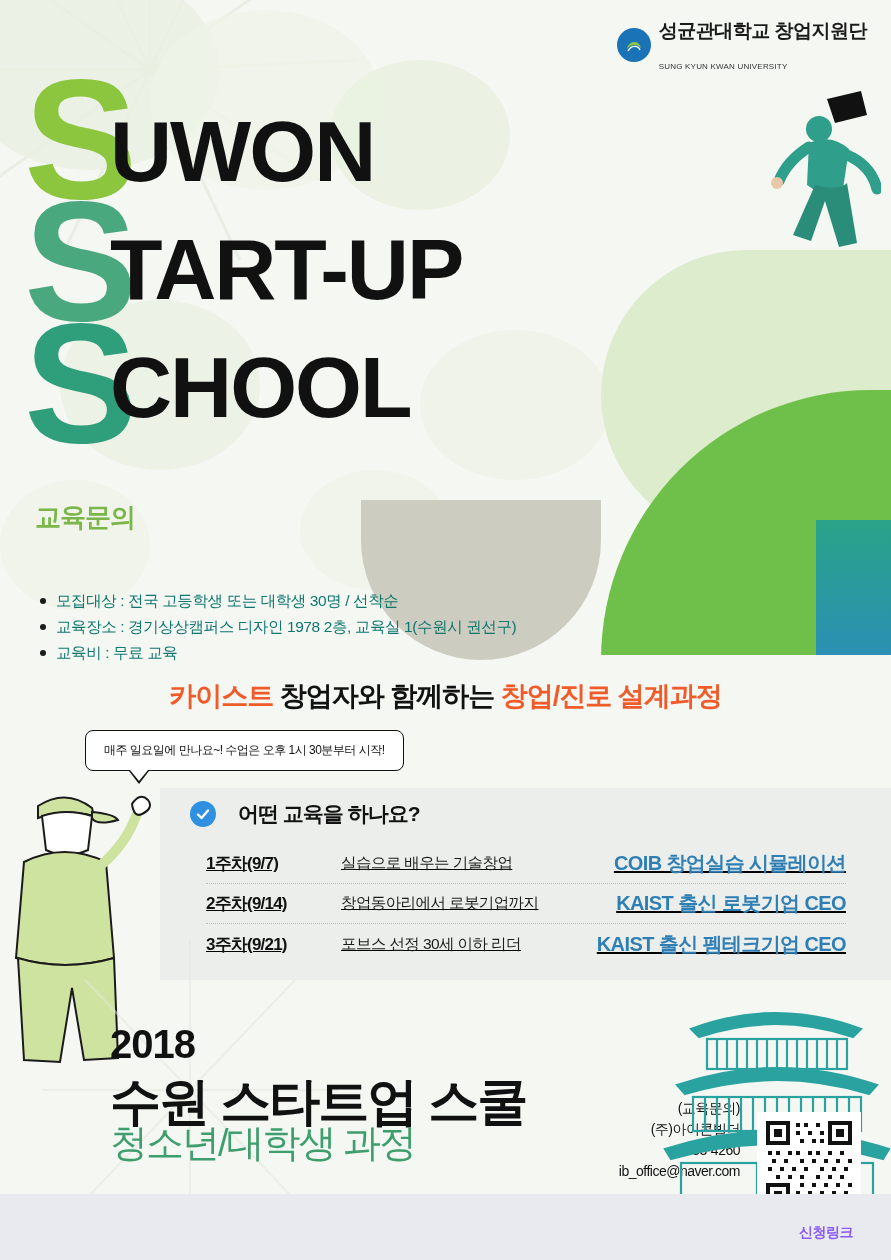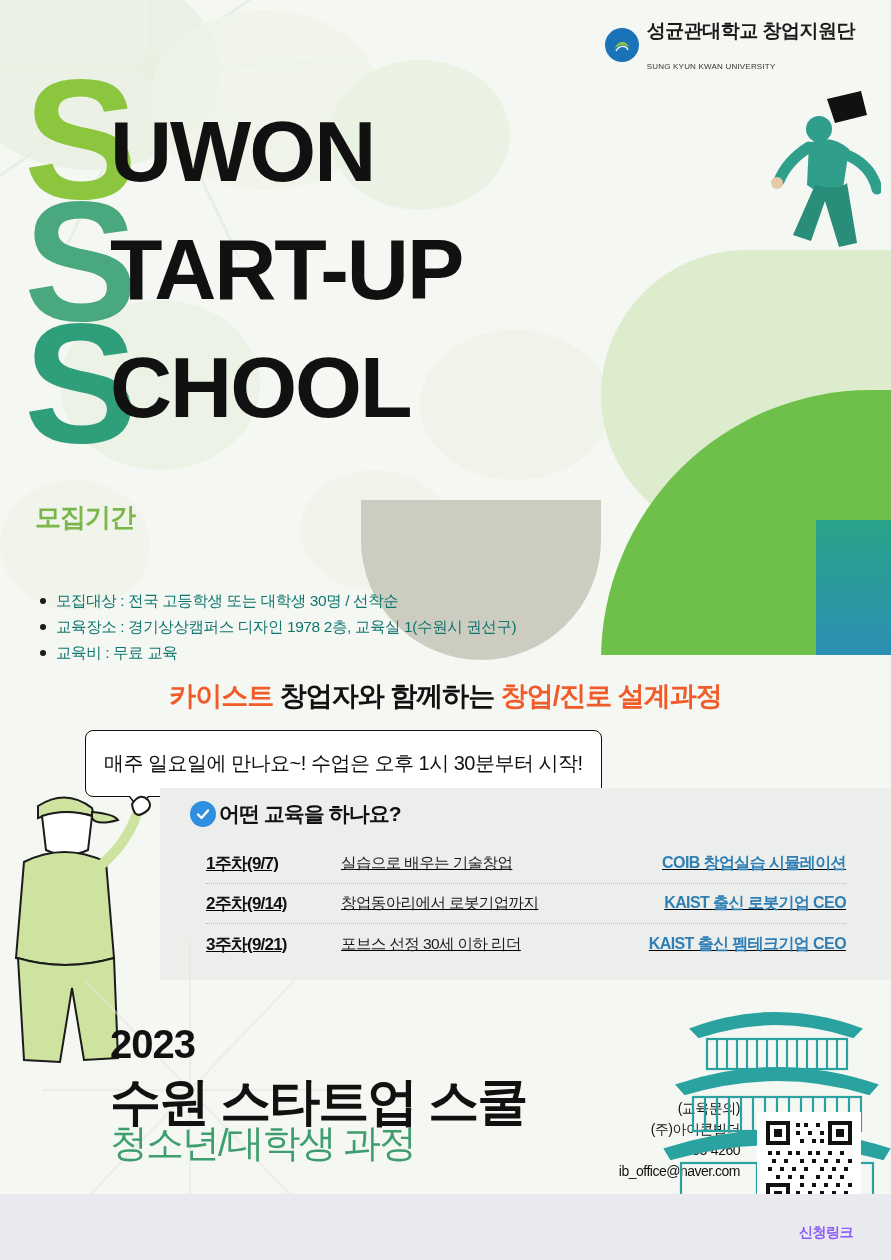--- a/index.html
+++ b/index.html
@@ -66,21 +66,21 @@
   .rt-white-block {
     position: absolute; right: 0; top: 655px; width: 290px; height: 30px; background: #f5f7f3;
   }
   .rt-small-circle {
     position: absolute; right: 60px; top: 430px; width: 70px; height: 70px;
     background: #d9dbd0; border-radius: 50%;
   }
 
   
   .logo-row {
-    position: absolute; right: 36px; top: 18px;
+    position: absolute; right: 24px; top: 18px;
     display: flex; align-items: center; gap: 8px;
   }
   .logo-mark {
     width: 34px; height: 34px; border-radius: 50%;
     background: #1a73b7; display: flex; align-items: center; justify-content: center;
   }
   .logo-text-main {
     font-size: 19px; font-weight: 700; color: #1a1a1a; letter-spacing: -0.5px;
   }
   .logo-text-sub {
@@ -132,60 +132,60 @@
   .subhead {
     position: absolute; left: 0; top: 678px; width: 891px; text-align: center;
     font-size: 27px; font-weight: 700; letter-spacing: -1px; color: #111;
   }
   .subhead .hl { color: #f15a29; }
 
   
   .bubble {
     position: absolute; left: 85px; top: 730px;
     background: #fff; border: 1.6px solid #111; border-radius: 8px;
-    padding: 19px 18px; font-size: 20px; color: #111; letter-spacing: -.5px;
+    padding: 11px 18px; font-size: 12px; color: #111; letter-spacing: -.5px;
   }
   .bubble:after {
     content: ""; position: absolute; left: 44px; bottom: -11px;
     width: 0; height: 0; border-left: 9px solid transparent;
     border-right: 9px solid transparent; border-top: 11px solid #fff;
   }
   .bubble:before {
     content: ""; position: absolute; left: 43px; bottom: -14px;
     width: 0; height: 0; border-left: 10px solid transparent;
     border-right: 10px solid transparent; border-top: 13px solid #111;
   }
 
   
   .curr-panel {
     position: absolute; left: 160px; top: 788px; width: 731px; height: 192px;
     background: #eceeec;
   }
   .curr-title-row {
     position: absolute; left: 190px; top: 800px;
-    display: flex; align-items: center; gap: 3px;
+    display: flex; align-items: center; gap: 22px;
   }
   .check-circle {
     width: 26px; height: 26px; border-radius: 50%; background: #2f8fe0;
     display: flex; align-items: center; justify-content: center;
   }
   .curr-title {
     font-size: 21px; font-weight: 800; color: #111; letter-spacing: -1px;
   }
   .curr-rows {
     position: absolute; left: 206px; top: 844px; width: 640px; text-decoration: underline;
   }
   .curr-row {
     display: flex; align-items: center; height: 40px;
     border-bottom: 1.5px dotted #b9bdb9;
   }
   .curr-row:last-child { border-bottom: none; }
   .cr-week { width: 135px; font-size: 17px; font-weight: 800; color: #111; letter-spacing: -.8px; }
   .cr-topic { width: 250px; font-size: 15.5px; color: #1b1b1b; letter-spacing: -.6px; }
-  .cr-speaker { flex: 1; text-align: right; font-size: 16px; color: #2f7fb5; font-weight: 600; letter-spacing: -.6px; }
+  .cr-speaker { flex: 1; text-align: right; font-size: 20px; color: #2f7fb5; font-weight: 600; letter-spacing: -.6px; }
 
   
   .foot-year {
     position: absolute; left: 110px; top: 1022px;
     font-size: 40px; font-weight: 800; color: #111; letter-spacing: -1px;
   }
   .foot-l2 {
     position: absolute; left: 110px; top: 1068px;
     font-size: 51px; font-weight: 800; color: #111; letter-spacing: -2px;
   }
@@ -280,21 +280,21 @@
     <span class="s2">S</span>
     <span class="s3">S</span>
   </div>
 
   <div class="headline">
     <span class="l">UWON</span>
     <span class="l">TART-UP</span>
     <span class="l">CHOOL</span>
   </div>
 
-  <div class="recruit-label">모집기간</div>
+  <div class="recruit-label">교육문의</div>
 
   <ul class="bullets">
     <li>모집대상 : 전국 고등학생 또는 대학생 30명 / 선착순</li>
     <li>교육장소 : 경기상상캠퍼스 디자인 1978 2층, 교육실 1(수원시 권선구)</li>
     <li>교육비 : 무료 교육</li>
   </ul>
 
   <div class="subhead">
     <span class="hl">카이스트</span>
     <span>창업자와 함께하는</span>
@@ -349,21 +349,21 @@
       <line x1="150" y1="150" x2="255" y2="40"></line>
       <line x1="150" y1="150" x2="298" y2="150"></line>
       <line x1="150" y1="150" x2="255" y2="260"></line>
       <line x1="150" y1="150" x2="150" y2="298"></line>
       <line x1="150" y1="150" x2="45" y2="260"></line>
       <line x1="150" y1="150" x2="2" y2="150"></line>
       <line x1="150" y1="150" x2="45" y2="40"></line>
     </g>
   </svg>
 
-  <div class="foot-year">2023</div>
+  <div class="foot-year">2018</div>
   <div class="foot-l2">수원 스타트업 스쿨</div>
   <div class="foot-l3">청소년/대학생 과정</div>
 
   <div class="contact">
     <div>(교육문의)</div>
     <div>(주)아이콘빌더</div>
     <div>1533-4260</div>
     <div>ib_office@naver.com</div>
   </div>
 

